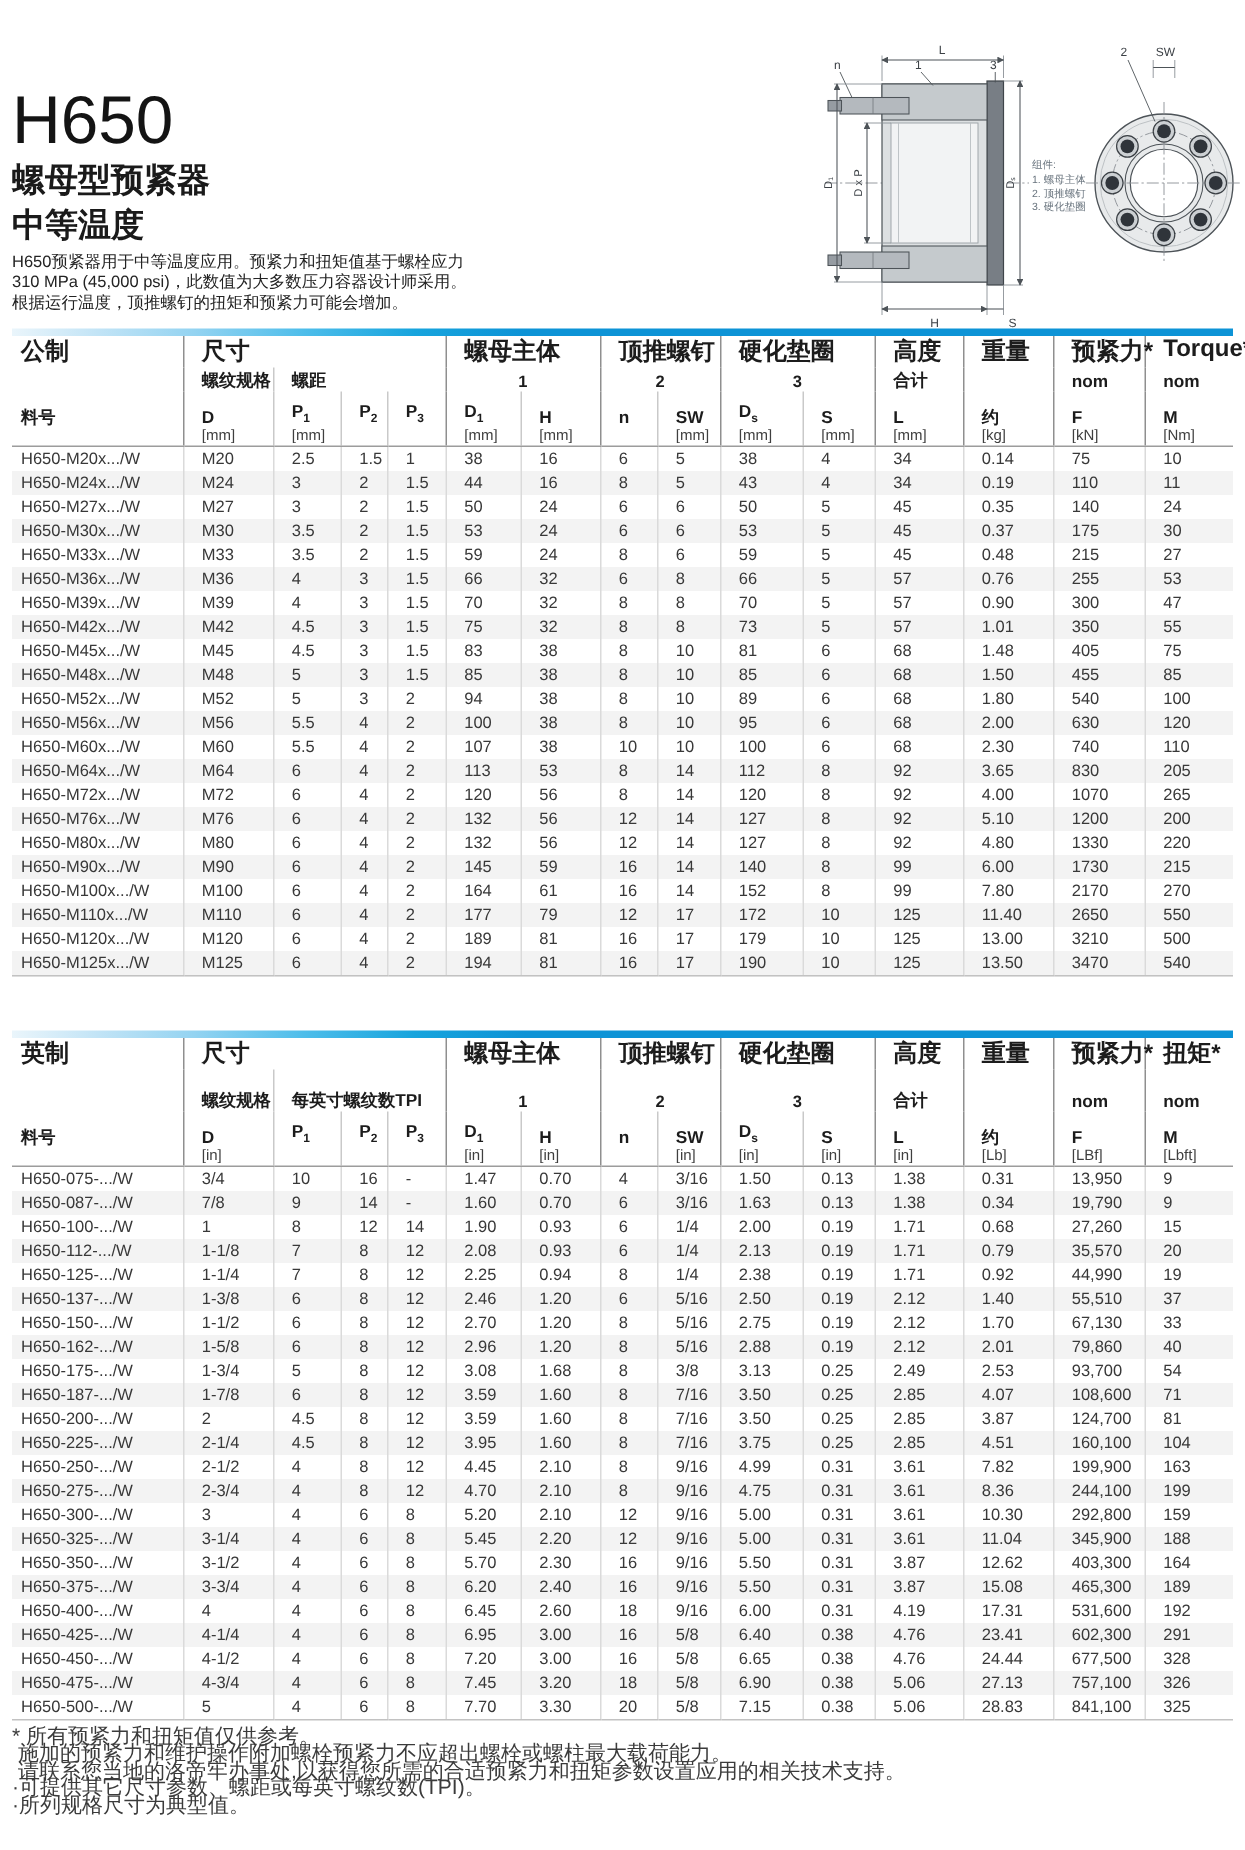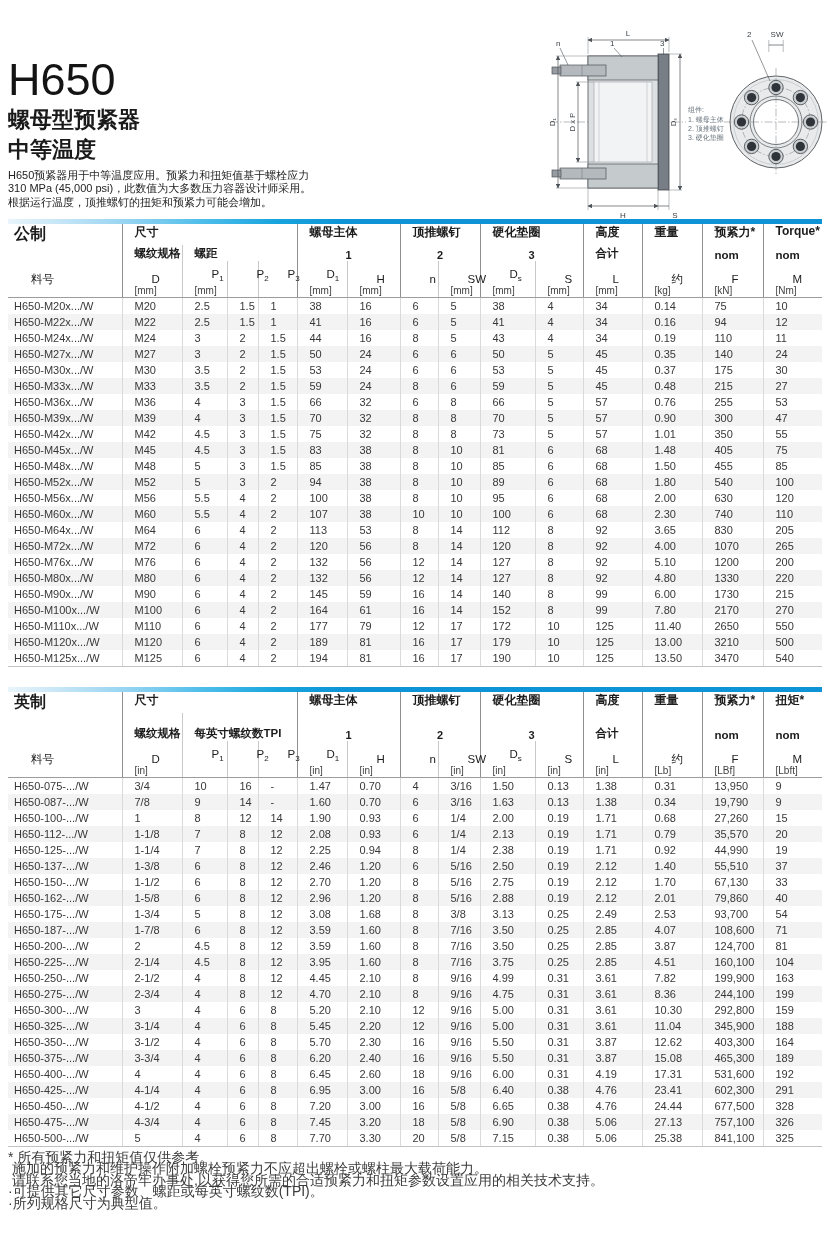--- a/index.html
+++ b/index.html
@@ -20,24 +20,24 @@
   .topbar{height:5px;width:814px;
     background:linear-gradient(90deg,#eaf5fb 0%,#c2e4f6 7%,#93d3f1 15%,#4dbdea 24%,#17a4dd 33%,var(--accent,#0d93d6) 42%,var(--accent,#0d93d6) 100%);}
   table.spec{border-collapse:collapse;table-layout:fixed;width:814px;margin:0;}
   table.spec th, table.spec td{padding:0 0 0 12px;text-align:left;overflow:visible;white-space:nowrap;}
   table.spec th:first-child, table.spec td:first-child{padding-left:6px;}
   .hr1 th{height:18px;vertical-align:top;padding-top:3px;}
   .hr2 th{height:16px;vertical-align:bottom;padding-bottom:1px;}
   table.imp .hr2 th{height:28px;}
   .hr3 th{height:36px;vertical-align:bottom;padding-bottom:2px;border-bottom:1px solid #9c9c9c;}
   .region{font-size:16px;font-weight:bold;color:#1c1c1c;}
-  .grp{font-size:12px;font-weight:bold;color:#1c1c1c;}
+  .grp{font-size:16px;font-weight:bold;color:#1c1c1c;}
   .sub{font-size:11.5px;font-weight:bold;color:#1c1c1c;}
   .num{font-size:11px;font-weight:bold;text-align:center !important;padding-left:0 !important;color:#1c1c1c;}
-  .sym{font-size:11.5px;font-weight:normal;color:#1c1c1c;line-height:12px;margin-left:17px;}
+  .sym{font-size:11.5px;font-weight:bold;color:#1c1c1c;line-height:12px;}
   .sym sub{font-size:8px;}
   .unit{font-size:10px;font-weight:normal;color:#3f3f3f;line-height:12px;min-height:12px;}
   .bd{border-left:1px solid #8f8f8f;}
   .bl{border-left:1px solid #c9c9c9;}
   table.spec tbody td{font-size:11px;color:#383838;height:16px;line-height:16px;}
   table.spec tbody td.vb{border-left:1px solid #dadada;}
   table.spec tbody tr:nth-child(even){background:#f3f3f3;}
   table.spec tbody tr:last-child td{border-bottom:1px solid #c2c2c2;}
   
   #footnotes{top:1152px;left:8px;font-size:14px;line-height:11.4px;color:#3b3b3b;}
@@ -298,37 +298,20 @@
           <td class="vb">6</td>
           <td class="vb">5</td>
           <td class="vb">38</td>
           <td class="vb">4</td>
           <td class="vb">34</td>
           <td class="vb">0.14</td>
           <td class="vb">75</td>
           <td class="vb">10</td>
         </tr>
         <tr>
-          <td>H650-M22x.../W</td>
-          <td class="vb">M22</td>
-          <td class="vb">2.5</td>
-          <td class="vb">1.5</td>
-          <td class="vb">1</td>
-          <td class="vb">41</td>
-          <td class="vb">16</td>
-          <td class="vb">6</td>
-          <td class="vb">5</td>
-          <td class="vb">41</td>
-          <td class="vb">4</td>
-          <td class="vb">34</td>
-          <td class="vb">0.16</td>
-          <td class="vb">94</td>
-          <td class="vb">12</td>
-        </tr>
-        <tr>
           <td>H650-M24x.../W</td>
           <td class="vb">M24</td>
           <td class="vb">3</td>
           <td class="vb">2</td>
           <td class="vb">1.5</td>
           <td class="vb">44</td>
           <td class="vb">16</td>
           <td class="vb">8</td>
           <td class="vb">5</td>
           <td class="vb">43</td>
@@ -1170,21 +1153,21 @@
           <td class="vb">4</td>
           <td class="vb">6</td>
           <td class="vb">8</td>
           <td class="vb">7.70</td>
           <td class="vb">3.30</td>
           <td class="vb">20</td>
           <td class="vb">5/8</td>
           <td class="vb">7.15</td>
           <td class="vb">0.38</td>
           <td class="vb">5.06</td>
-          <td class="vb">25.38</td>
+          <td class="vb">28.83</td>
           <td class="vb">841,100</td>
           <td class="vb">325</td>
         </tr>
       </tbody>
     </table>
 </div>
 
 <div id="footnotes" class="abs">
   <div>* 所有预紧力和扭矩值仅供参考。</div>
   <div class="ind">施加的预紧力和维护操作附加螺栓预紧力不应超出螺栓或螺柱最大载荷能力。</div>

